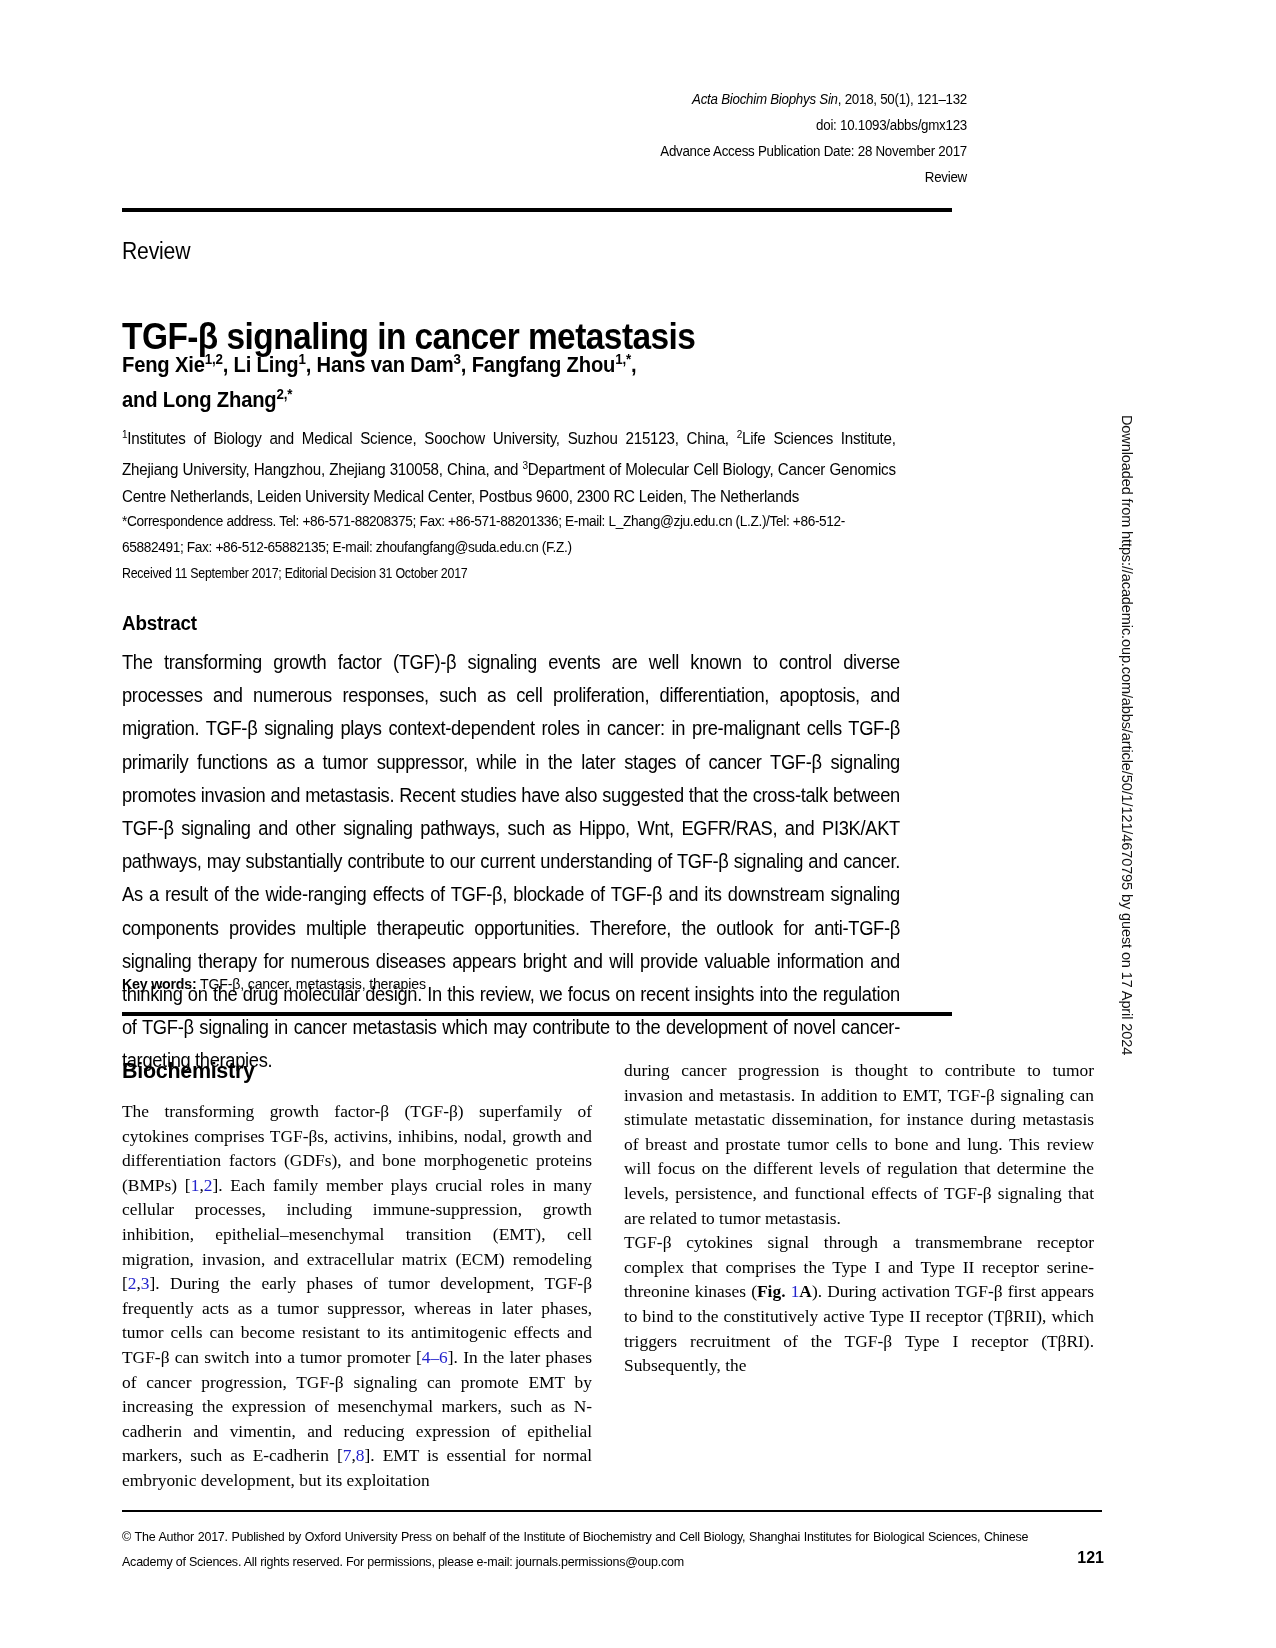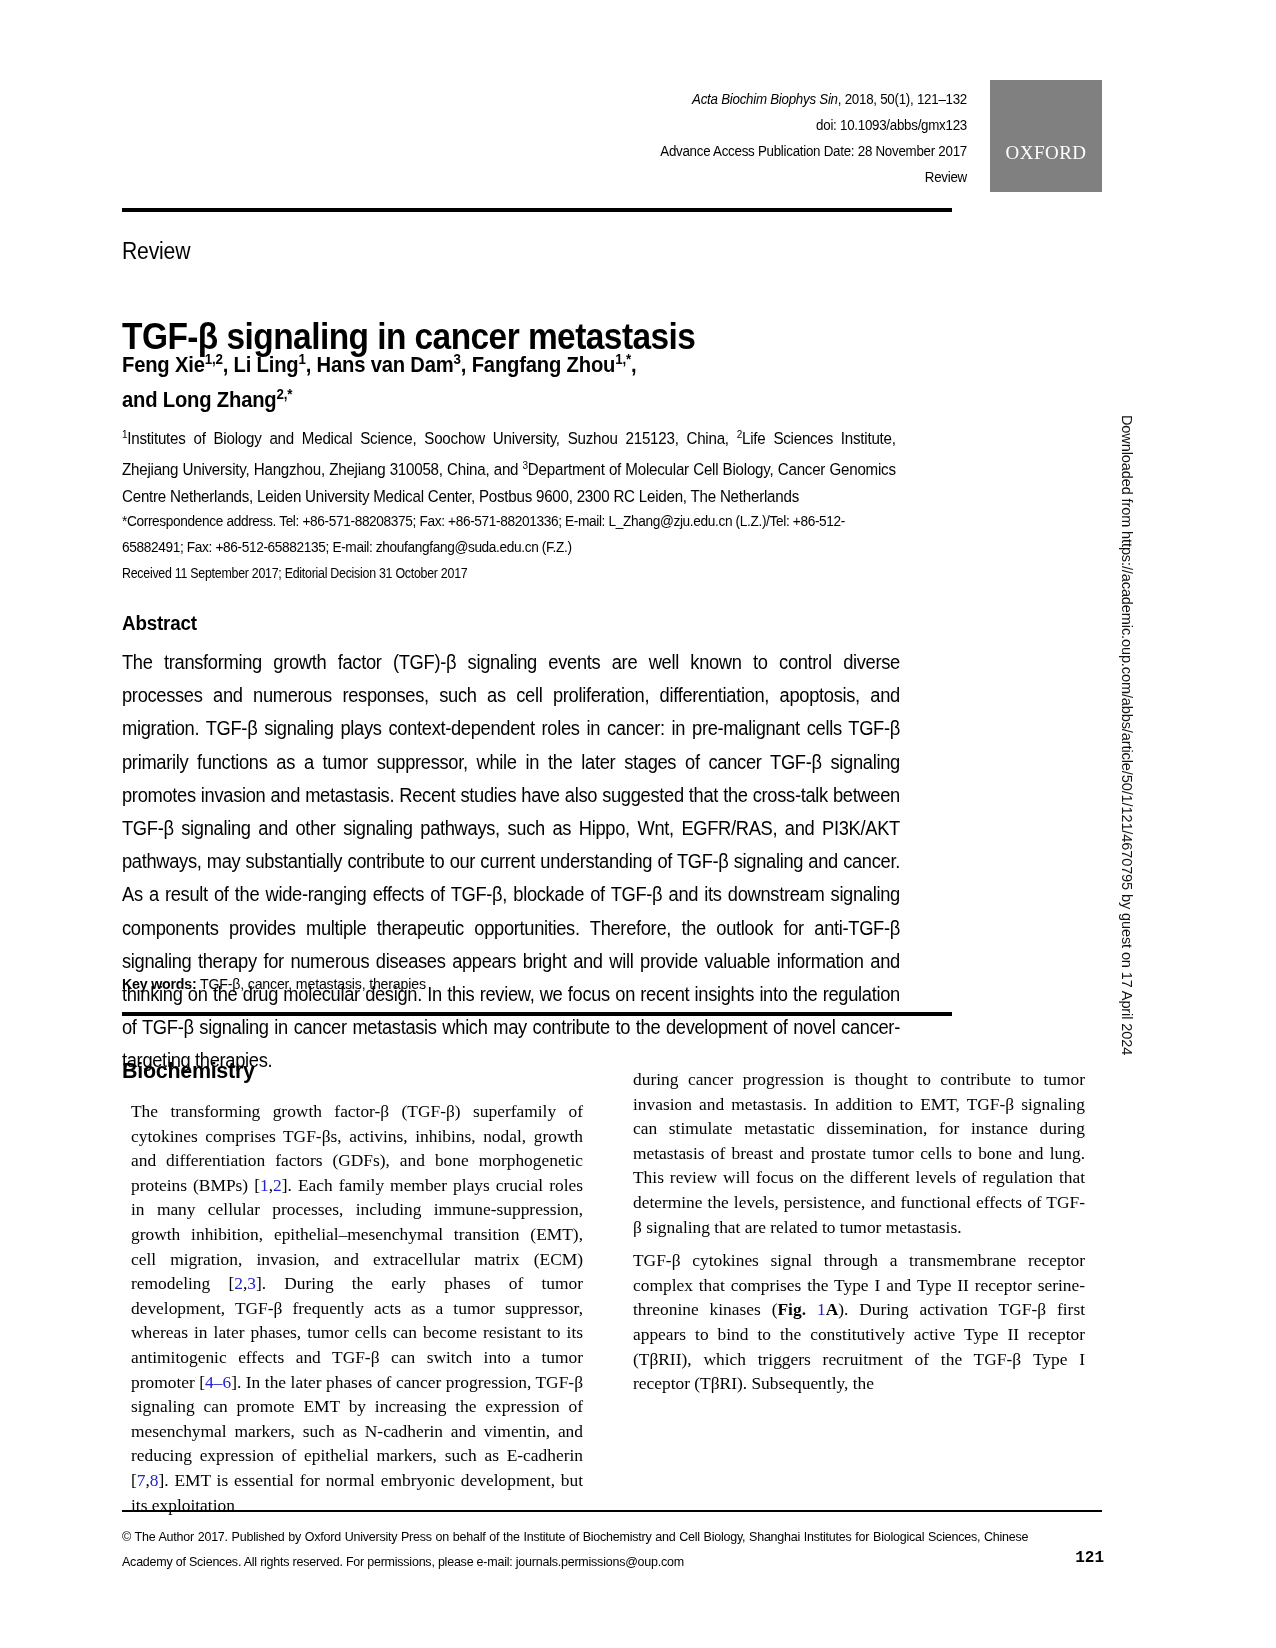--- a/index.html
+++ b/index.html
@@ -236,21 +236,21 @@
   }
   .sec-head-2 {
     font-family: "Liberation Sans", sans-serif;
     font-weight: bold;
     font-size: 20.5px;
     line-height: 27px;
     letter-spacing: -0.3px;
     margin: 30px 0 14px 0;
     text-align: left;
   }
-  .para { margin: 9px; text-align: justify; }
+  .para { margin: 0; text-align: justify; }
   a.cit, .cit {
     color: #2222cc;
     text-decoration: none;
   }
 
   
   .rule-footer {
     position: absolute;
     left: 122px;
     top: 1510px;
@@ -268,21 +268,21 @@
     line-height: 25px;
     letter-spacing: -0.25px;
     text-align: justify;
     transform: scaleX(0.92);
     transform-origin: left top;
   }
   .page-number {
     position: absolute;
     right: 172px;
     top: 1549px;
-    font-family: Liberation Mono, monospace;
+    font-family: Liberation Sans, sans-serif;
     font-weight: bold;
     font-size: 16px;
   }
 
   
   .download-strip {
     position: absolute;
     left: 1105px;
     top: 0px;
     width: 60px;
@@ -309,23 +309,20 @@
   <div class="masthead">
 
 
     <div class="header-meta">
       <div class="journal-line"><em>Acta Biochim Biophys Sin</em><span>, 2018, 50(1), 121–132</span></div>
       <div>doi: 10.1093/abbs/gmx123</div>
       <div>Advance Access Publication Date: 28 November 2017</div>
       <div>Review</div>
     </div>
 
-    <div class="oxford-box">
-      <div class="oxford-label">OXFORD</div>
-    </div>
   </div>
 
   <div class="rule-thick-top"></div>
 
   <div class="art-type">Review</div>
 
   <h1 class="art-title"><span>TGF-</span><span>β</span><span> signaling in cancer metastasis</span></h1>
 
   <div class="art-authors">
     <span>Feng Xie</span><sup>1,2</sup><span>, Li Ling</span><sup>1</sup><span>, Hans van Dam</span><sup>3</sup><span>, Fangfang Zhou</span><sup>1,*</sup><span>,</span><br>

